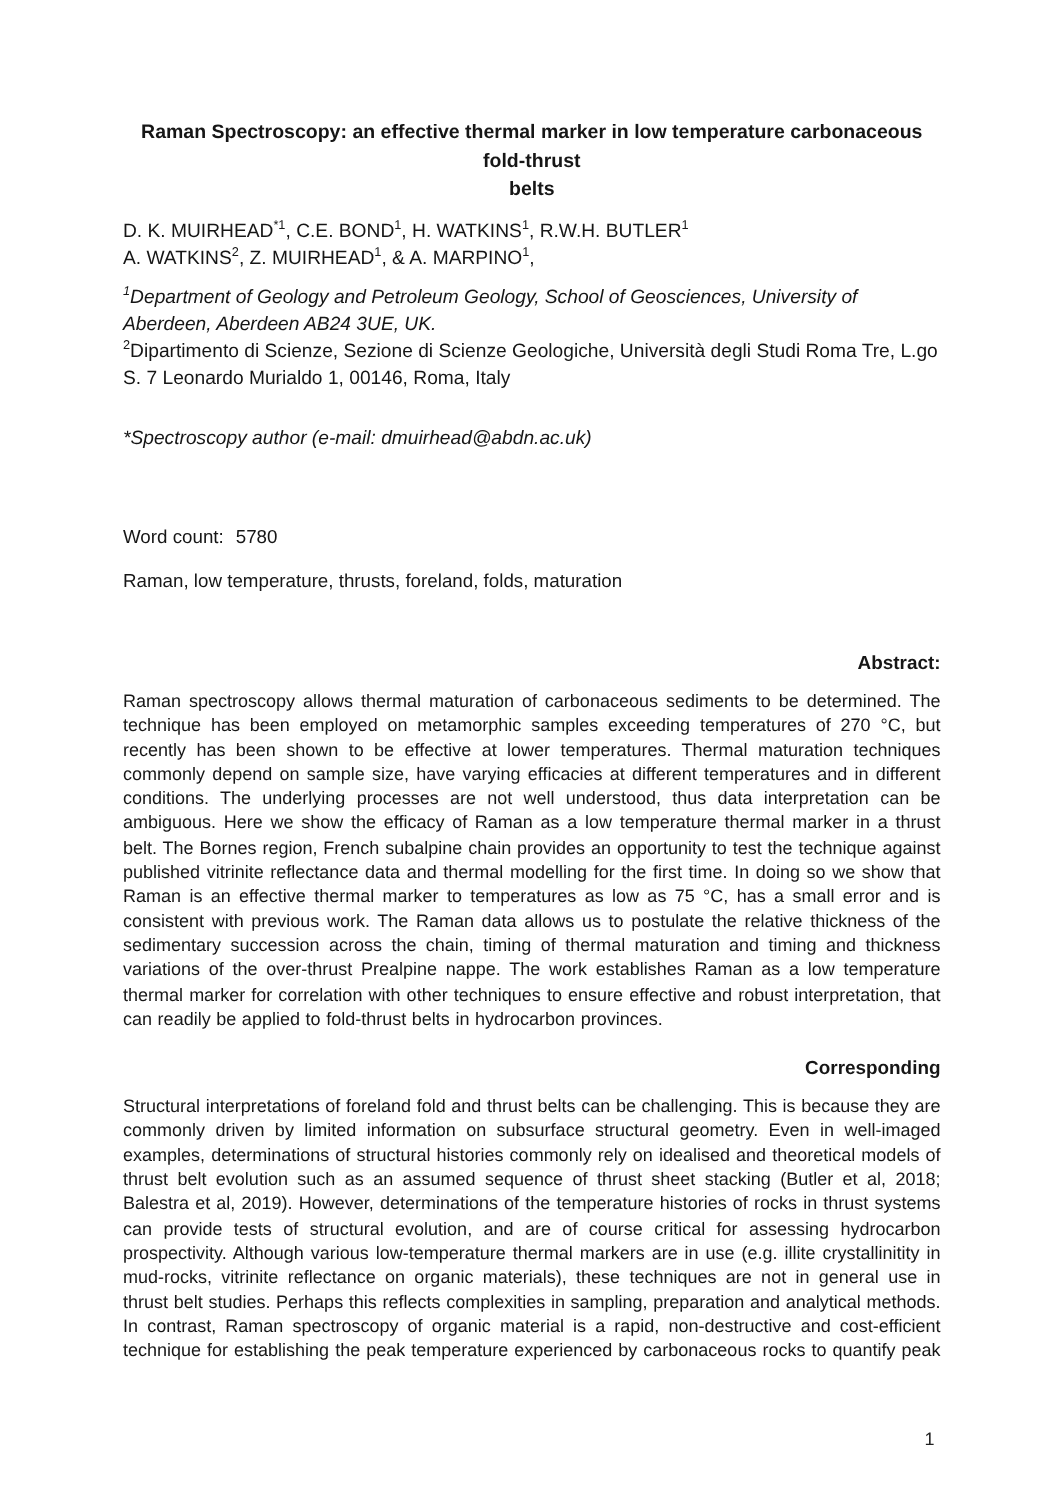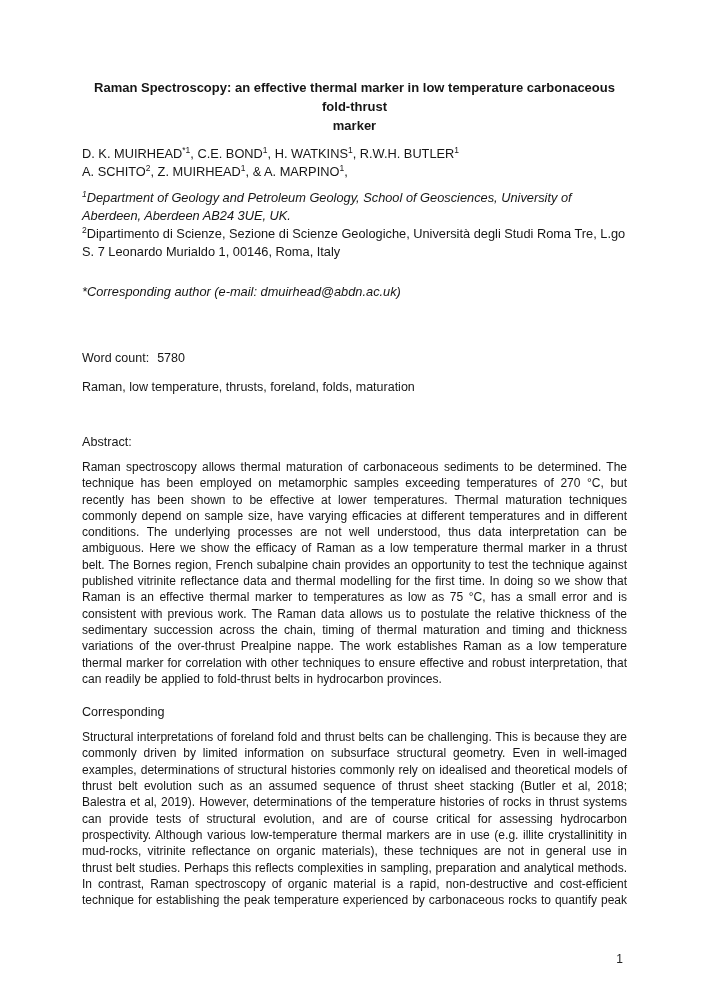--- a/index.html
+++ b/index.html
@@ -23,21 +23,21 @@
   .affiliations { margin-top: 8px; }
   .affiliation { text-align: left; font-size: 12.8px; line-height: 18px; }
   .italic { font-style: italic; }
   .corresponding { margin-top: 22px; font-style: italic; }
 
   .meta-line { font-size: 12.5px; line-height: 18px; text-align: left; }
   .word-count { margin-top: 48px; }
   .word-count .value { margin-left: 8px; }
   .keywords { margin-top: 11px; }
 
-  .section-heading { font-weight: normal; font-size: 12.6px; line-height: 17px; }
+  .section-heading { font-weight: bold; font-size: 12.6px; line-height: 17px; text-align: right; }
   .abstract-heading { margin-top: 38px; }
   .intro-heading { margin-top: 17px; }
 
   .para {
     margin-top: 8px;
     font-size: 12px;
     line-height: 16.3px;
     text-align: justify;
     word-spacing: 0.4px;
   }
@@ -52,36 +52,36 @@
   }
 </style>
 </head>
 <body>
 
 <div class="page">
   <div class="content">
 
     <div class="title">
       <div>Raman Spectroscopy: an effective thermal marker in low temperature carbonaceous fold-thrust</div>
-      <div>marker</div>
+      <div>belts</div>
     </div>
 
     <div class="center-line authors">
       <span><span>D. K. MUIRHEAD</span><sup>*1</sup></span><span><span>, C.E. BOND</span><sup>1</sup></span><span><span>, H. WATKINS</span><sup>1</sup></span><span><span>, R.W.H. BUTLER</span><sup>1</sup></span>
     </div>
     <div class="center-line">
-      <span><span>A. SCHITO</span><sup>2</sup></span><span><span>, Z. MUIRHEAD</span><sup>1</sup></span><span><span>, &amp; A. MARPINO</span><sup>1</sup></span><span><span>,</span><sup></sup></span>
+      <span><span>A. WATKINS</span><sup>2</sup></span><span><span>, Z. MUIRHEAD</span><sup>1</sup></span><span><span>, &amp; A. MARPINO</span><sup>1</sup></span><span><span>,</span><sup></sup></span>
     </div>
 
     <div class="affiliations">
       <p class="affiliation italic"><sup>1</sup><span>Department of Geology and Petroleum Geology, School of Geosciences, University of Aberdeen, Aberdeen AB24 3UE, UK.</span></p>
       <p class="affiliation"><sup>2</sup><span>Dipartimento di Scienze, Sezione di Scienze Geologiche, Università degli Studi Roma Tre, L.go S. 7 Leonardo Murialdo 1, 00146, Roma, Italy</span></p>
     </div>
 
-    <div class="center-line corresponding">*Corresponding author (e-mail: dmuirhead@abdn.ac.uk)</div>
+    <div class="center-line corresponding">*Spectroscopy author (e-mail: dmuirhead@abdn.ac.uk)</div>
 
     <div class="meta-line word-count">
       <span>Word count:</span><span class="value">5780</span>
     </div>
 
     <div class="meta-line keywords">Raman, low temperature, thrusts, foreland, folds, maturation</div>
 
     <div class="section-heading abstract-heading">Abstract:</div>
     <p class="para">Raman spectroscopy allows thermal maturation of carbonaceous sediments to be determined. The technique has been employed on metamorphic samples exceeding temperatures of 270 °C, but recently has been shown to be effective at lower temperatures. Thermal maturation techniques commonly depend on sample size, have varying efficacies at different temperatures and in different conditions. The underlying processes are not well understood, thus data interpretation can be ambiguous. Here we show the efficacy of Raman as a low temperature thermal marker in a thrust belt. The Bornes region, French subalpine chain provides an opportunity to test the technique against published vitrinite reflectance data and thermal modelling for the first time. In doing so we show that Raman is an effective thermal marker to temperatures as low as 75 °C, has a small error and is consistent with previous work. The Raman data allows us to postulate the relative thickness of the sedimentary succession across the chain, timing of thermal maturation and timing and thickness variations of the over-thrust Prealpine nappe. The work establishes Raman as a low temperature thermal marker for correlation with other techniques to ensure effective and robust interpretation, that can readily be applied to fold-thrust belts in hydrocarbon provinces.</p>
 

